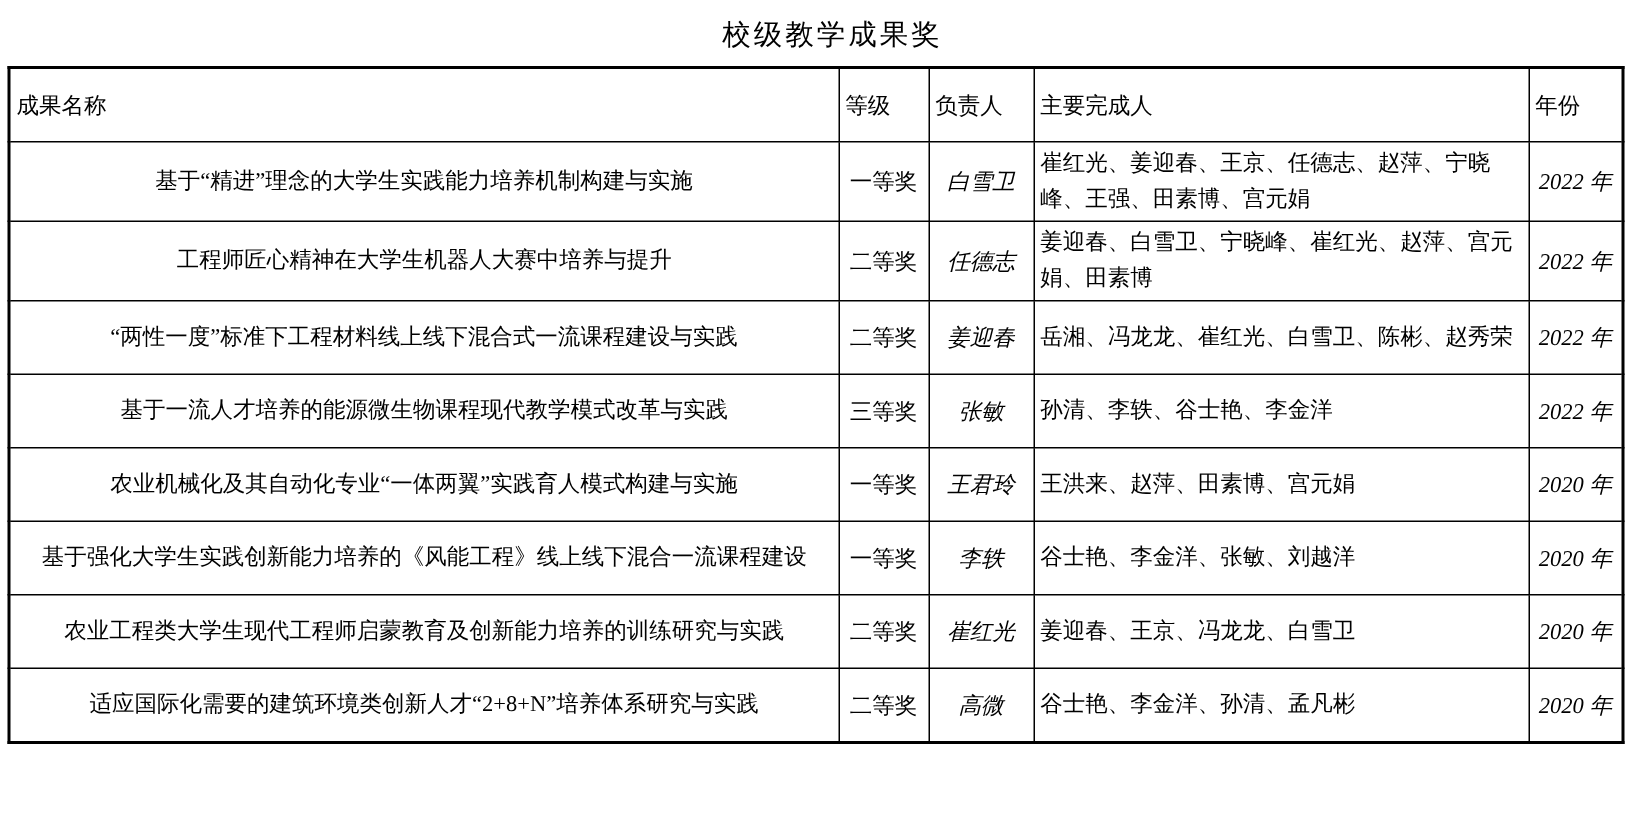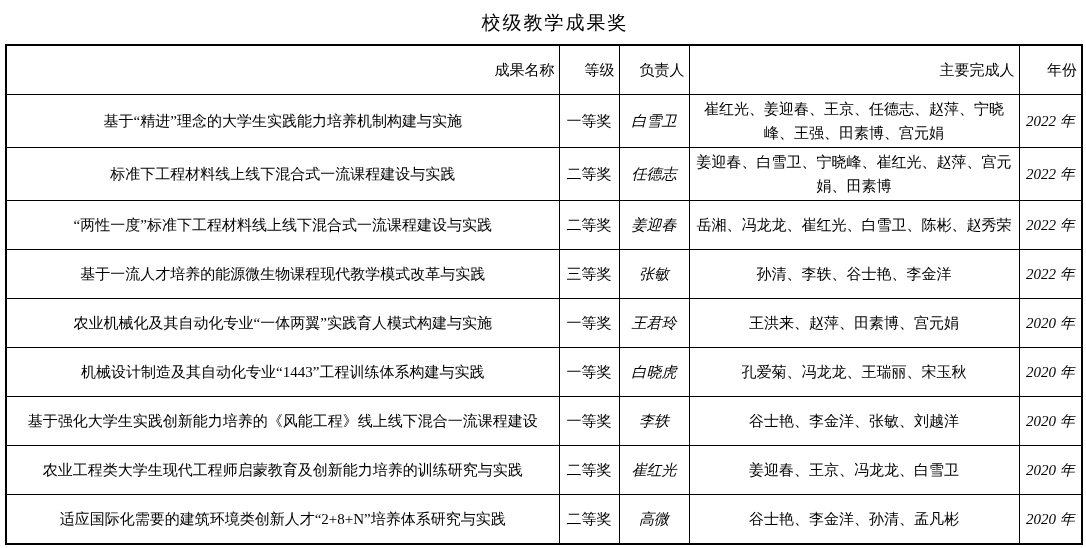--- a/index.html
+++ b/index.html
@@ -38,29 +38,29 @@
   }
   table.award-table th,
   table.award-table td {
     border: 1px solid #000000;
     font-weight: normal;
     padding: 2px 4px;
     overflow: hidden;
   }
   table.award-table th {
     height: 44px;
-    text-align: right;
+    text-align: left;
   }
   table.award-table td {
     height: 44px;
   }
   td.cell-name    { text-align: center; line-height: 22px; }
   td.cell-level   { text-align: center; }
   td.cell-leader  { text-align: center; font-style: italic; }
-  td.cell-contrib { text-align: center; padding-left: 8px; padding-right: 6px; line-height: 24px; margin-left: 39px; }
+  td.cell-contrib { text-align: left; padding-left: 8px; padding-right: 6px; line-height: 24px; margin-left: 39px; }
   td.cell-year    { text-align: center; font-style: italic; }
 </style>
 </head>
 <body>
 
 <div class="page">
 
   <div class="page-title">校级教学成果奖</div>
 
   <table class="award-table">
@@ -82,21 +82,21 @@
     </thead>
     <tbody>
       <tr>
         <td class="cell-name">基于“精进”理念的大学生实践能力培养机制构建与实施</td>
         <td class="cell-level">一等奖</td>
         <td class="cell-leader">白雪卫</td>
         <td class="cell-contrib">崔红光、姜迎春、王京、任德志、赵萍、宁晓峰、王强、田素博、宫元娟</td>
         <td class="cell-year">2022 年</td>
       </tr>
       <tr>
-        <td class="cell-name">标准下工程材料线上线下混合式一流课程建设与实践</td>
+        <td class="cell-name">工程师匠心精神在大学生机器人大赛中培养与提升</td>
         <td class="cell-level">二等奖</td>
         <td class="cell-leader">任德志</td>
         <td class="cell-contrib">姜迎春、白雪卫、宁晓峰、崔红光、赵萍、宫元娟、田素博</td>
         <td class="cell-year">2022 年</td>
       </tr>
       <tr>
         <td class="cell-name">“两性一度”标准下工程材料线上线下混合式一流课程建设与实践</td>
         <td class="cell-level">二等奖</td>
         <td class="cell-leader">姜迎春</td>
         <td class="cell-contrib">岳湘、冯龙龙、崔红光、白雪卫、陈彬、赵秀荣</td>
@@ -107,27 +107,20 @@
         <td class="cell-level">三等奖</td>
         <td class="cell-leader">张敏</td>
         <td class="cell-contrib">孙清、李轶、谷士艳、李金洋</td>
         <td class="cell-year">2022 年</td>
       </tr>
       <tr>
         <td class="cell-name">农业机械化及其自动化专业“一体两翼”实践育人模式构建与实施</td>
         <td class="cell-level">一等奖</td>
         <td class="cell-leader">王君玲</td>
         <td class="cell-contrib">王洪来、赵萍、田素博、宫元娟</td>
-        <td class="cell-year">2020 年</td>
-      </tr>
-      <tr>
-        <td class="cell-name">机械设计制造及其自动化专业“1443”工程训练体系构建与实践</td>
-        <td class="cell-level">一等奖</td>
-        <td class="cell-leader">白晓虎</td>
-        <td class="cell-contrib">孔爱菊、冯龙龙、王瑞丽、宋玉秋</td>
         <td class="cell-year">2020 年</td>
       </tr>
       <tr>
         <td class="cell-name">基于强化大学生实践创新能力培养的《风能工程》线上线下混合一流课程建设</td>
         <td class="cell-level">一等奖</td>
         <td class="cell-leader">李轶</td>
         <td class="cell-contrib">谷士艳、李金洋、张敏、刘越洋</td>
         <td class="cell-year">2020 年</td>
       </tr>
       <tr>

